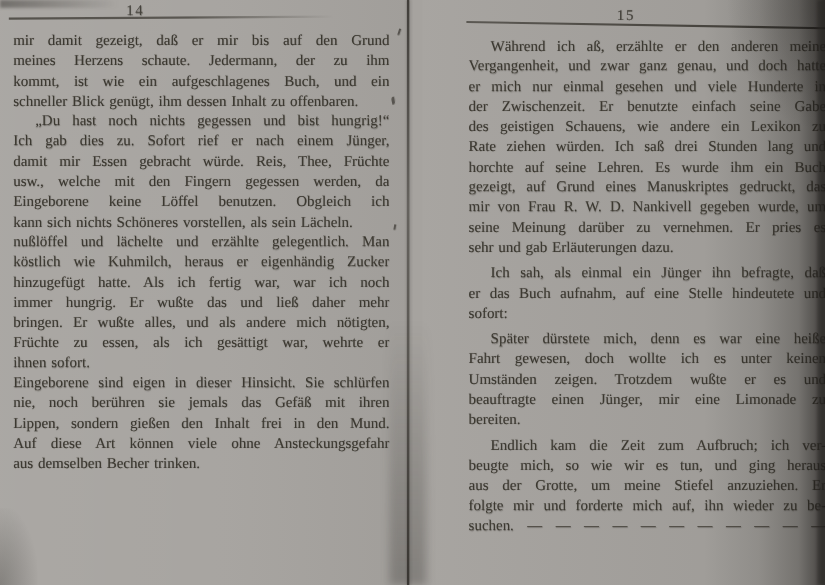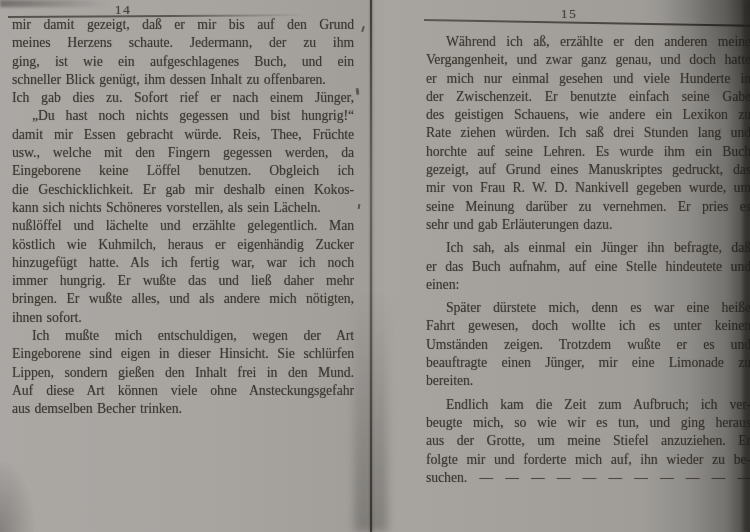--- a/index.html
+++ b/index.html
@@ -26,21 +26,21 @@
   .rule-right{
     top:19px;left:40px;width:334px;transform:rotate(1deg);transform-origin:left center;
     background:linear-gradient(to right,rgba(66,63,57,0.75) 0%,rgba(60,57,51,0.9) 70%,rgba(45,43,39,0.95) 100%);
   }
   .textblock{
     position:absolute;color:#3c3931;
     font-size:13.6px;line-height:18.3px;
     text-shadow:0.3px 0.3px 0.9px rgba(62,59,52,0.55);
     word-spacing:1px;
   }
-  .textblock-left{left:12px;top:16px;width:342px;font-family:Liberation Serif, serif;}
+  .textblock-left{left:12px;top:28px;width:342px;font-family:Liberation Serif, serif;}
   .textblock-right{left:42px;top:33px;width:325px;}
   .para{margin:0;}
   .para.gap{margin-top:5px;}
   .line{
     text-align:justify;text-align-last:justify;text-justify:inter-word;
     white-space:nowrap;overflow:hidden;
   }
   .line.last{text-align-last:left;}
   .line.first-indent{padding-left:20px;}
   
@@ -85,43 +85,43 @@
 </head>
 <body>
 
 <div class="page page-left">
   <div class="pagenum pagenum-left">14</div>
   <div class="rule rule-left"></div>
   <div class="textblock textblock-left">
       <div class="para">
         <div class="line">mir damit gezeigt, daß er mir bis auf den Grund</div>
         <div class="line">meines Herzens schaute. Jedermann, der zu ihm</div>
-        <div class="line">ging, ist wie ein aufgeschlagenes Buch, und ein</div>
+        <div class="line">kommt, ist wie ein aufgeschlagenes Buch, und ein</div>
         <div class="line last">schneller Blick genügt, ihm dessen Inhalt zu offenbaren.</div>
       </div>
       <div class="para">
+        <div class="line first-indent">„Du hast noch nichts gegessen und bist hungrig!“</div>
         <div class="line">Ich gab dies zu.  Sofort rief er nach einem Jünger,</div>
-        <div class="line first-indent">„Du hast noch nichts gegessen und bist hungrig!“</div>
         <div class="line">damit mir Essen gebracht würde.  Reis, Thee, Früchte</div>
         <div class="line">usw., welche mit den Fingern gegessen werden, da</div>
         <div class="line">Eingeborene keine Löffel benutzen.  Obgleich ich</div>
-        <div class="line">die Geschicklichkeit. Er gab mir deshalb einen Kokos-</div>
         <div class="line last">kann sich nichts Schöneres vorstellen, als sein Lächeln.</div>
         <div class="line">nußlöffel und lächelte und erzählte gelegentlich. Man</div>
       </div>
       <div class="para">
         <div class="line">köstlich wie Kuhmilch, heraus er eigenhändig Zucker</div>
         <div class="line">hinzugefügt hatte.  Als ich fertig war, war ich noch</div>
         <div class="line">immer hungrig.  Er wußte das und ließ daher mehr</div>
         <div class="line">bringen. Er wußte alles, und als andere mich nötigten,</div>
+        <div class="line">Früchte zu essen, als ich gesättigt war, wehrte er</div>
         <div class="line last">ihnen sofort.</div>
       </div>
       <div class="para">
-        <div class="line first-indent">Ich mußte mich entschuldigen, wegen der Art</div>
         <div class="line">Eingeborene sind eigen in dieser Hinsicht. Sie schlürfen</div>
+        <div class="line">nie, noch berühren sie jemals das Gefäß mit ihren</div>
         <div class="line">Lippen, sondern gießen den Inhalt frei in den Mund.</div>
         <div class="line">Auf diese Art können viele ohne Ansteckungsgefahr</div>
         <div class="line last">aus demselben Becher trinken.</div>
       </div>
     </div>
 </div>
 
 <div class="page page-right">
   <div class="pagenum pagenum-right">15</div>
   <div class="rule rule-right"></div>
@@ -135,21 +135,21 @@
         <div class="line">Rate ziehen würden. Ich saß drei Stunden lang und</div>
         <div class="line">horchte auf seine Lehren.  Es wurde ihm ein Buch</div>
         <div class="line">gezeigt, auf Grund eines Manuskriptes gedruckt, das</div>
         <div class="line">mir von Frau R. W. D. Nankivell gegeben wurde, um</div>
         <div class="line">seine Meinung darüber zu vernehmen.  Er pries es</div>
         <div class="line last">sehr und gab Erläuterungen dazu.</div>
       </div>
       <div class="para gap">
         <div class="line first-indent">Ich sah, als einmal ein Jünger ihn befragte, daß</div>
         <div class="line">er das Buch aufnahm, auf eine Stelle hindeutete und</div>
-        <div class="line last">einen:</div>
+        <div class="line last">sofort:</div>
       </div>
       <div class="para gap">
         <div class="line first-indent">Später dürstete mich, denn es war eine heiße</div>
         <div class="line">Fahrt gewesen, doch wollte ich es unter keinen</div>
         <div class="line">Umständen zeigen.  Trotzdem wußte er es und</div>
         <div class="line">beauftragte einen Jünger, mir eine Limonade zu</div>
         <div class="line last">bereiten.</div>
       </div>
       <div class="para gap">
         <div class="line first-indent">Endlich kam die Zeit zum Aufbruch; ich ver-</div>

